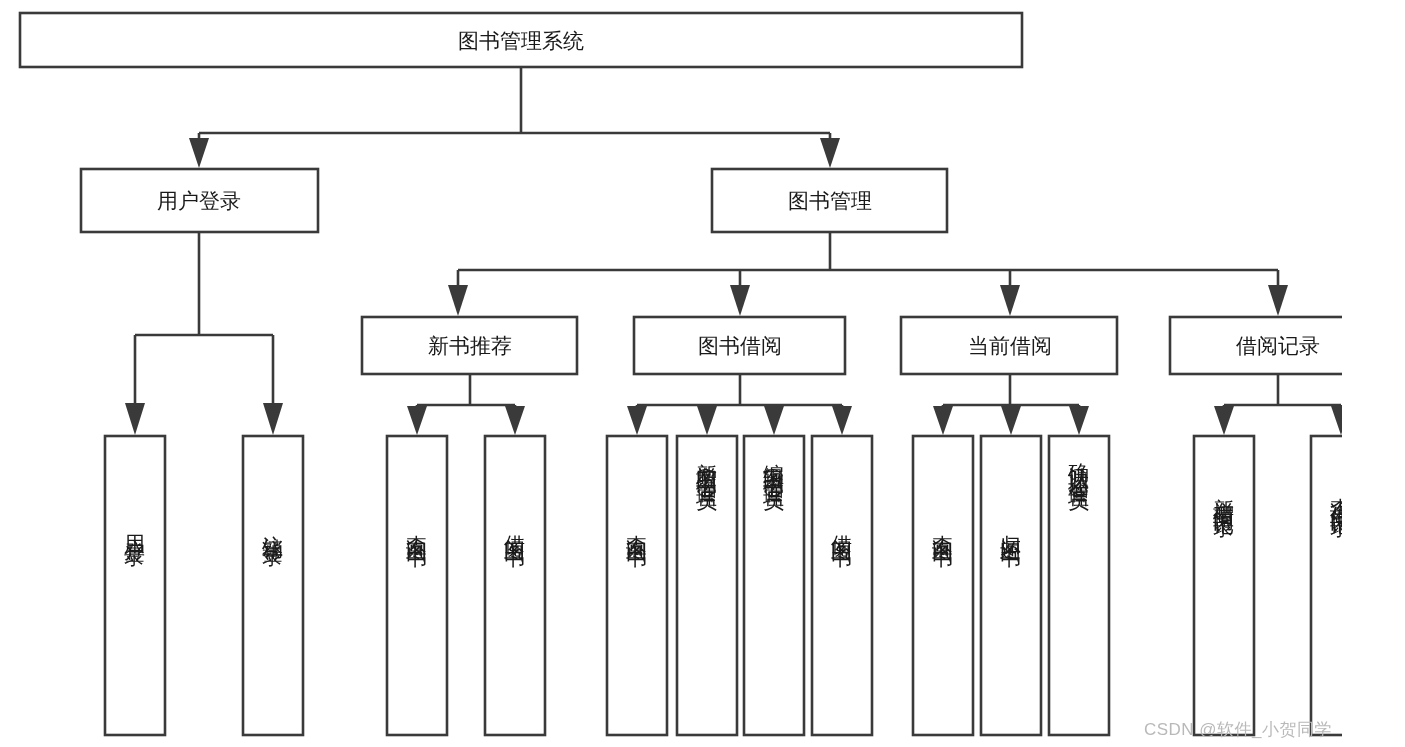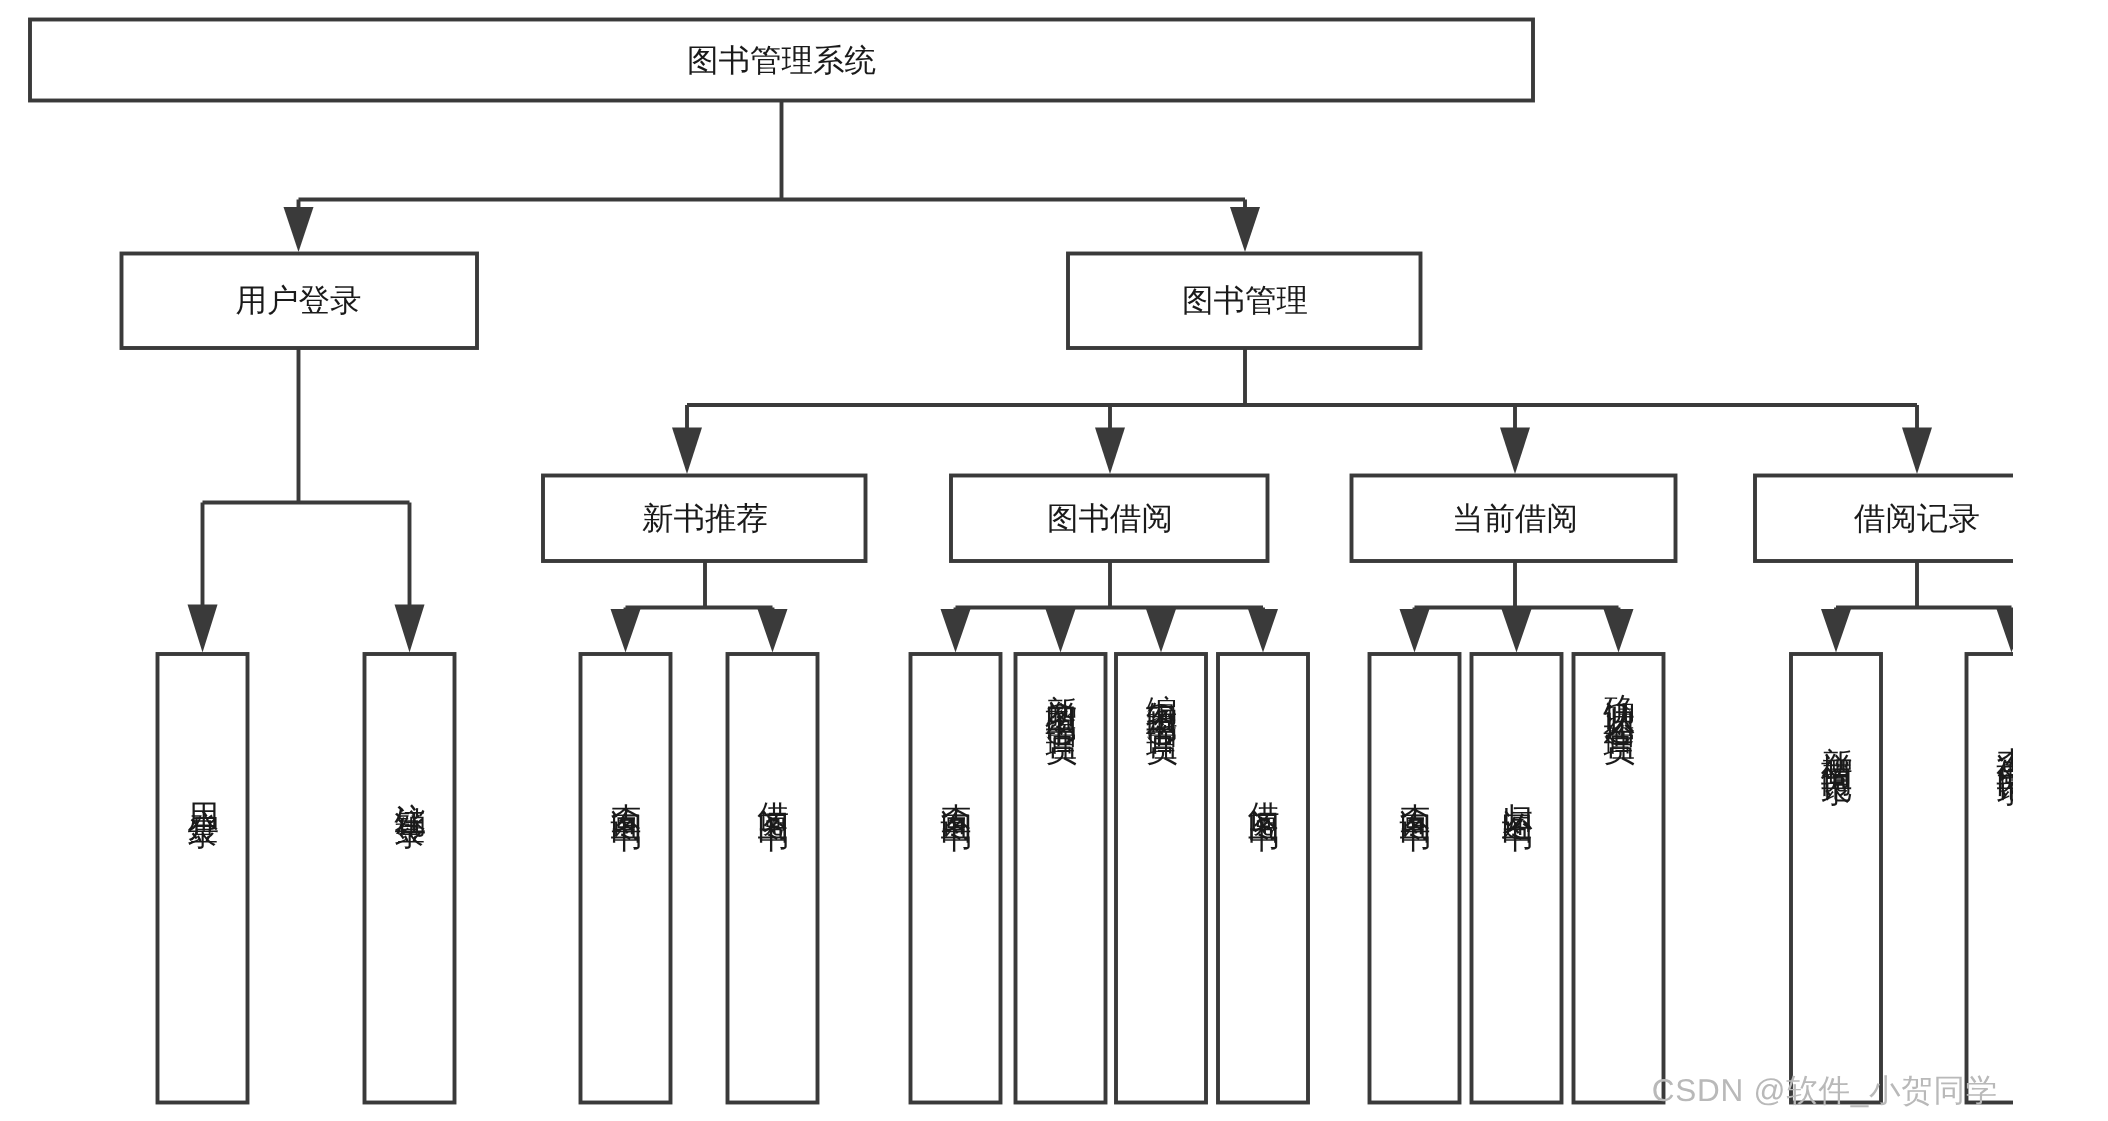--- a/index.html
+++ b/index.html
@@ -62,21 +62,21 @@
     line-height: 1;
     letter-spacing: 4px;
     color: #1a1a1a;
     white-space: nowrap;
   }
   .watermark {
     position: absolute;
     right: 10px;
     bottom: 6px;
     font-family: "Liberation Sans", "DejaVu Sans", sans-serif;
-    font-size: 21px;
+    font-size: 17px;
     color: #b9b9b9;
     letter-spacing: 0.5px;
     user-select: none;
   }
 </style>
 </head>
 <body>
 
 <div id="diagram-root">
 

